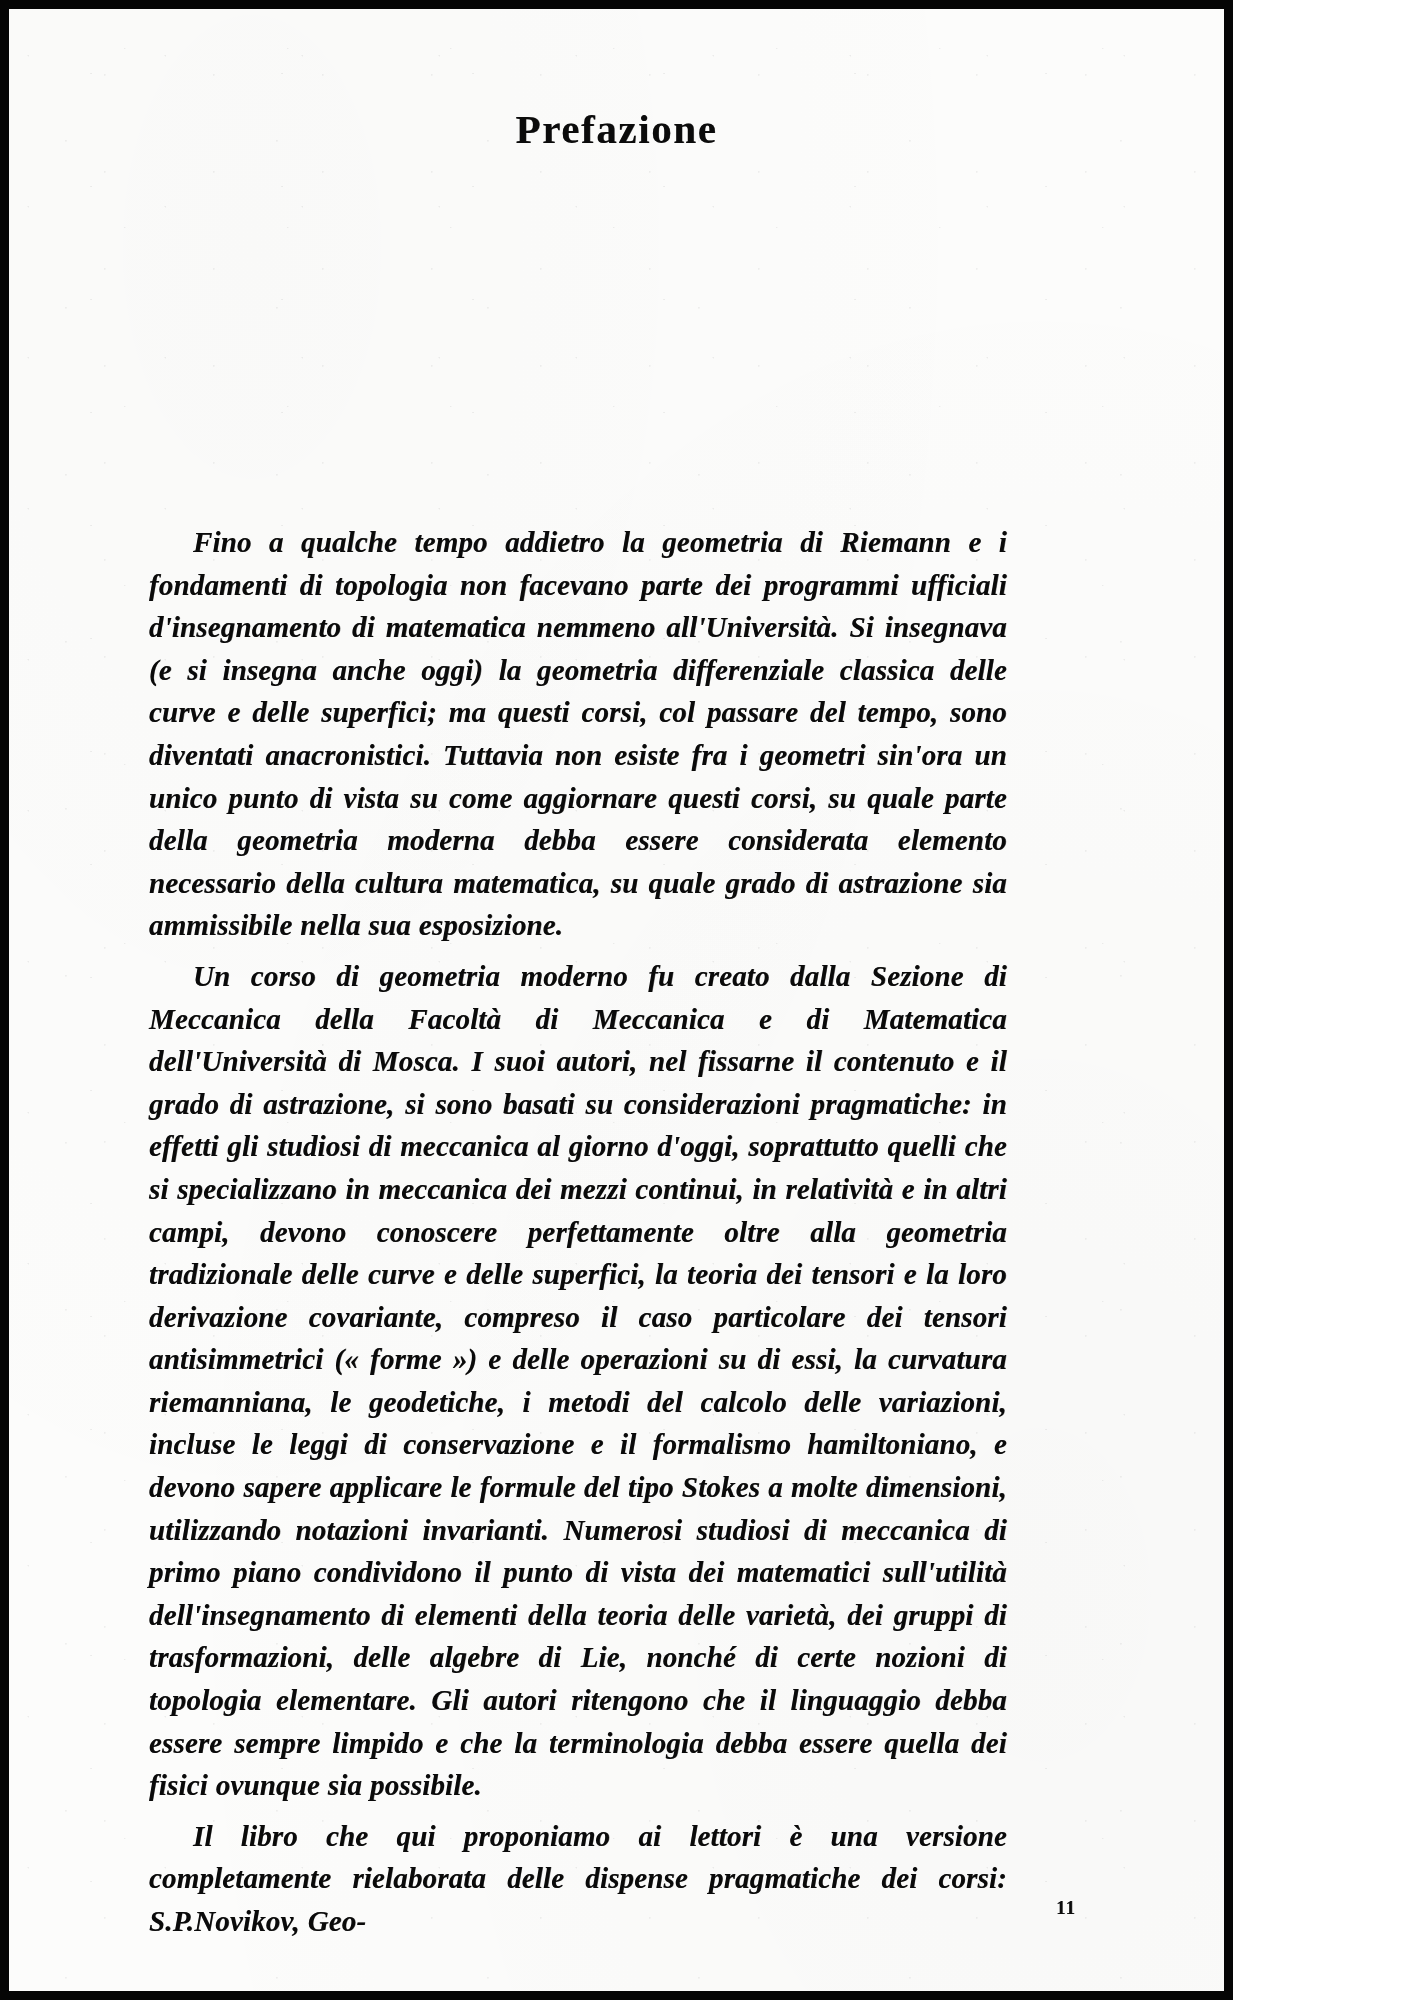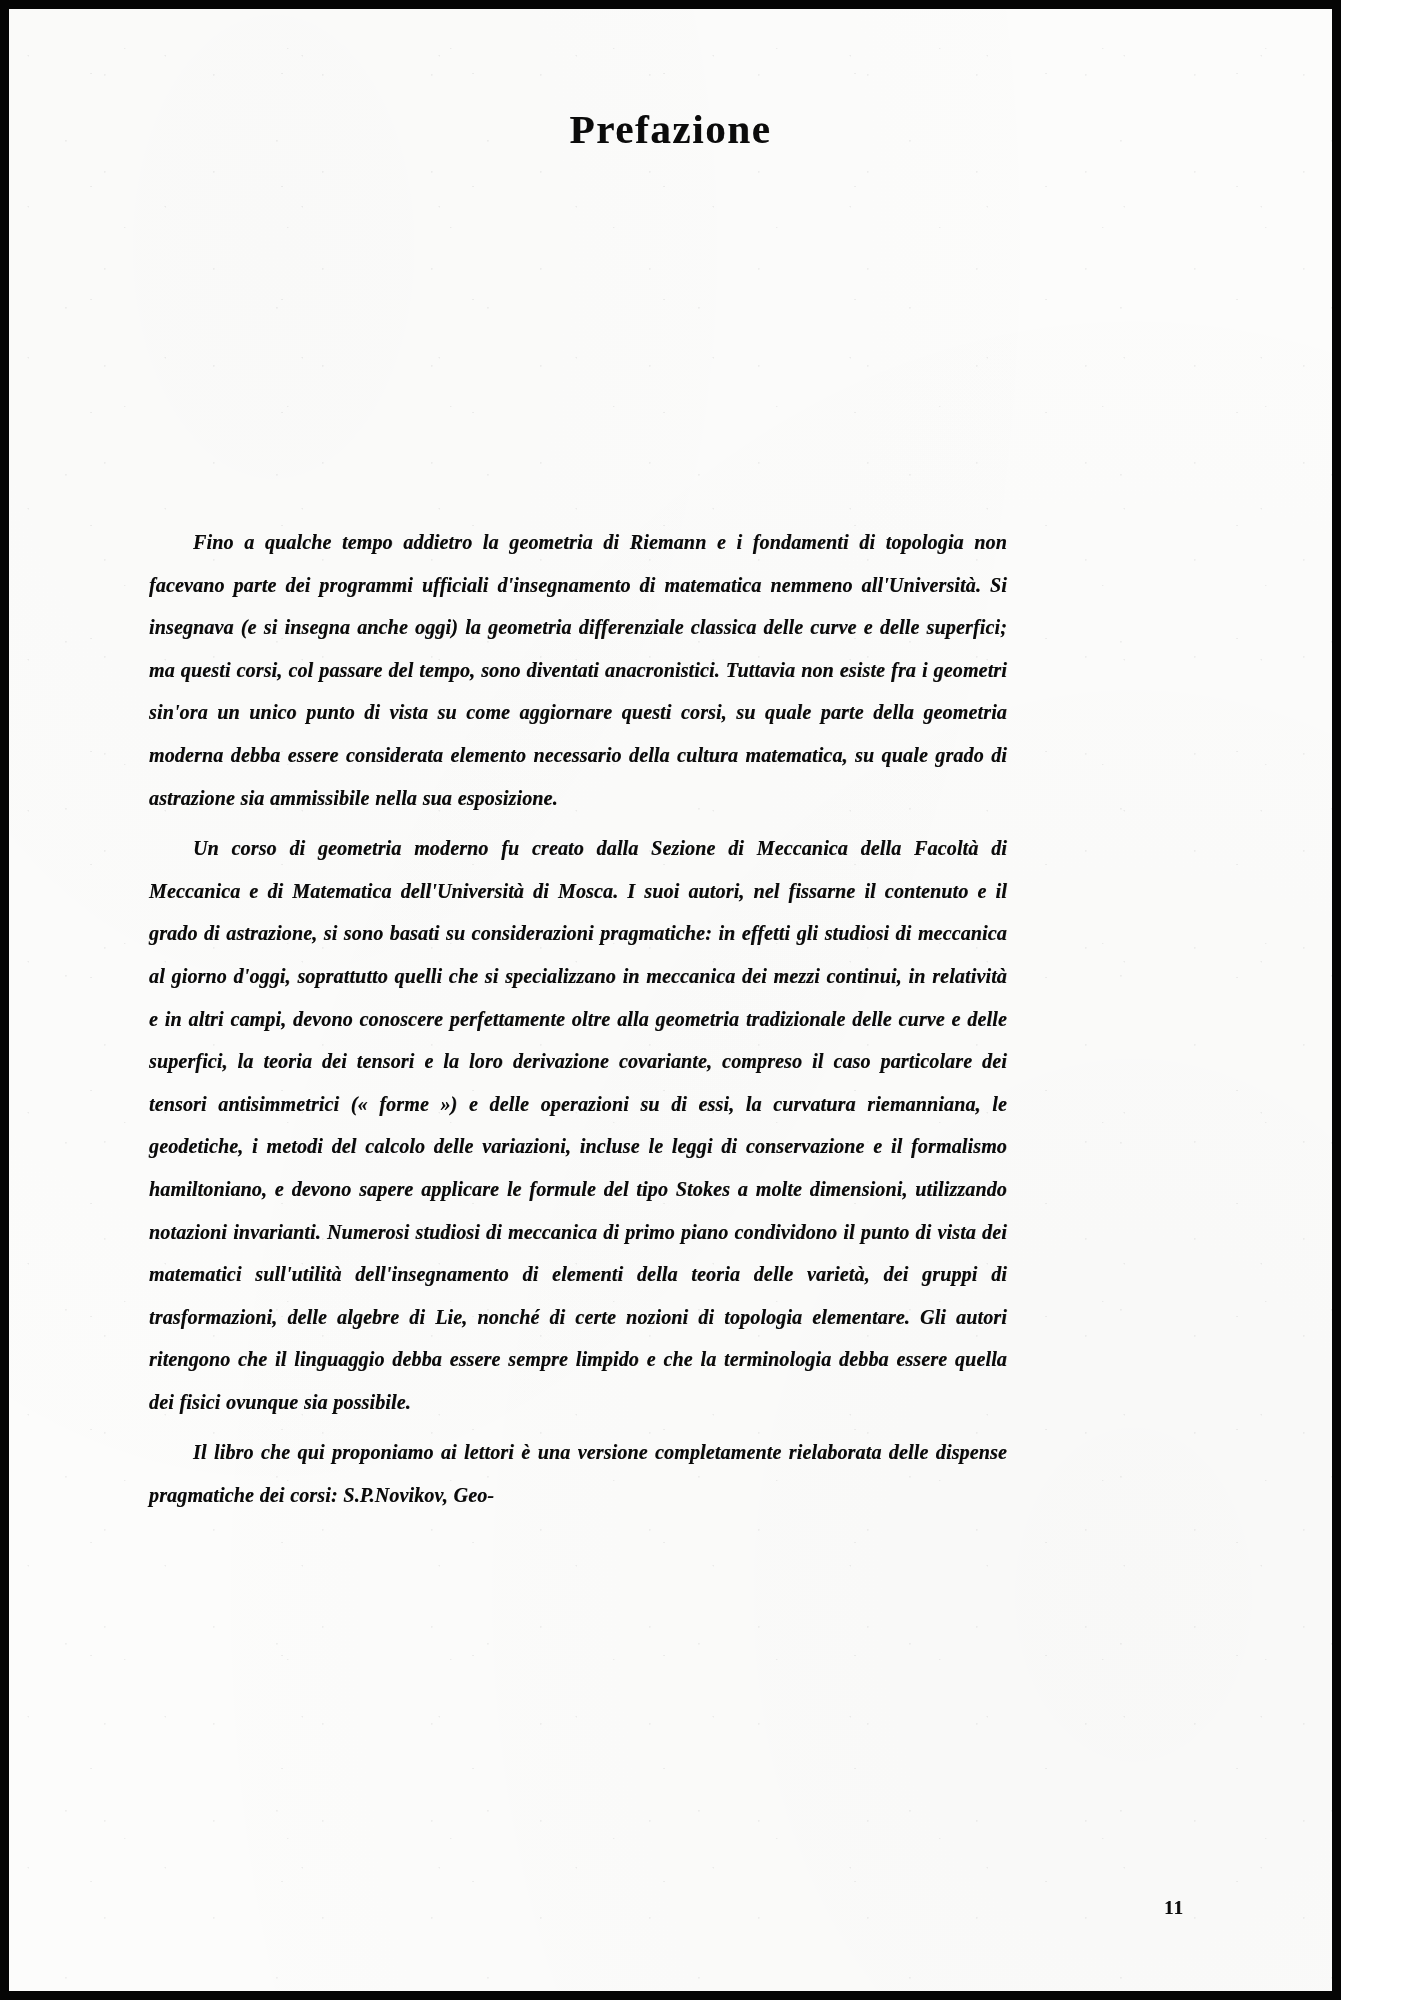--- a/index.html
+++ b/index.html
@@ -2,21 +2,21 @@
 <html><head>
 <meta charset="utf-8">
 <style>
   html, body {
     margin: 0;
     padding: 0;
     background: #ffffff;
   }
   .page {
     position: relative;
-    width: 1341px;
+    width: 1233px;
     height: 2000px;
     background: #f97316;
     box-sizing: border-box;
     border: 9px solid #050505;
     overflow: hidden;
     font-family: "Liberation Serif", "DejaVu Serif", serif;
   }
   
   .page-inner {
     position: absolute;
@@ -55,21 +55,21 @@
     width: 858px;
     text-align: justify;
     text-justify: inter-word;
     color: #0a0a0a;
   }
 
   .para {
     margin: 0;
     font-style: italic;
     font-weight: bold;
-    font-size: 20px;
+    font-size: 29px;
     line-height: 42.6px;
     text-indent: 44px;
     text-align: justify;
     letter-spacing: 0.15px;
     word-spacing: 0.5px;
     color: #0a0a0a;
     text-shadow: 0.35px 0.25px 0 rgba(0,0,0,0.5);
     hyphens: none;
   }
   .para + .para { margin-top: 8px; }

